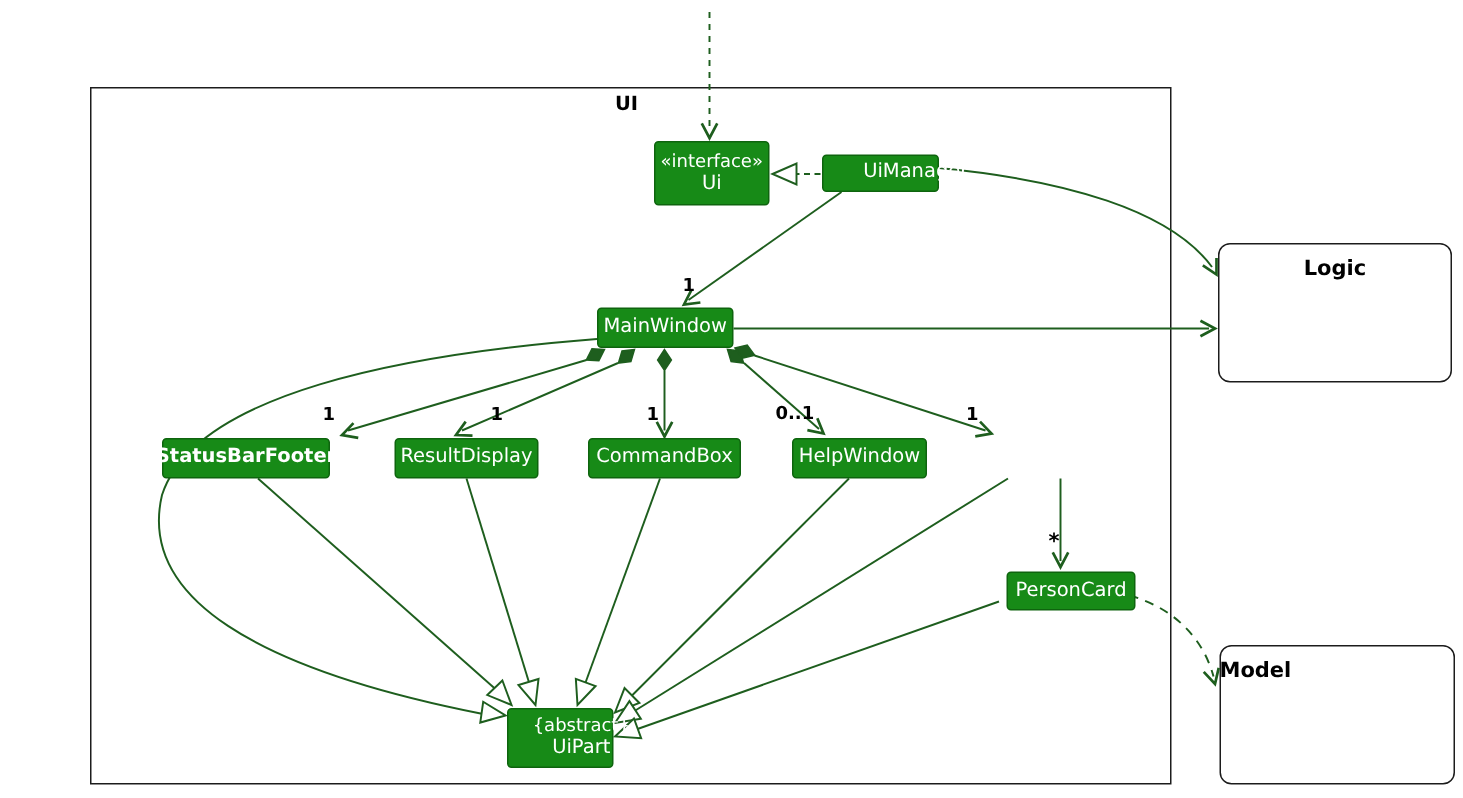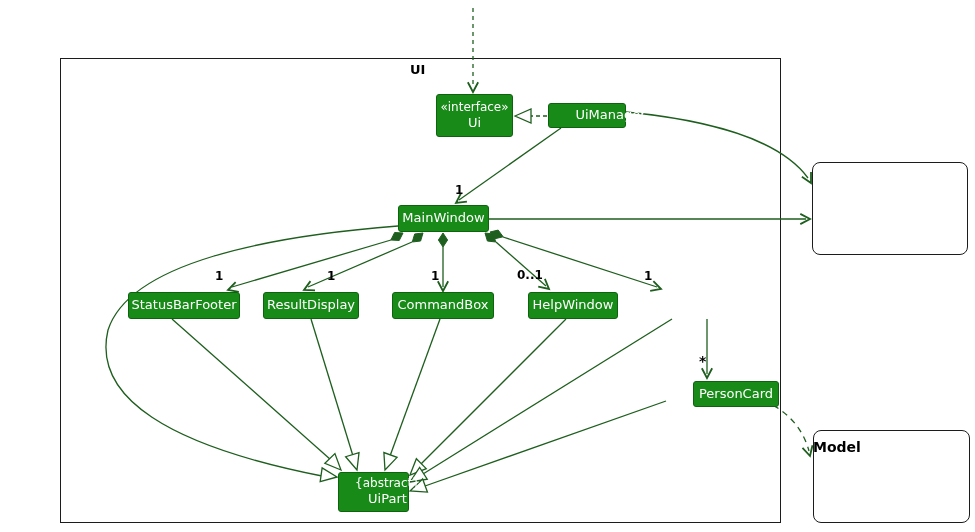--- a/index.html
+++ b/index.html
@@ -24,20 +24,21 @@
 </style>
 </head>
 <body>
 
 <div class="stage">
 
   <div class="frame" style="left:60px;top:58px;width:721px;height:465px;"></div>
   <div class="frame-label" style="left:410px;top:62px;">UI</div>
 
   <div class="frame rounded" style="left:812px;top:162px;width:156px;height:93px;"></div>
+  <div class="frame-label centered" style="left:812px;top:171px;width:156px;text-align:center;font-size:14px;">Logic</div>
 
   <div class="frame rounded" style="left:813px;top:430px;width:157px;height:93px;"></div>
   <div class="frame-label centered" style="left:813px;top:439px;width:157px;text-align:left;font-size:14px;">Model</div>
 
   <svg class="edges" id="edge-svg" width="975" height="532" viewBox="0 0 975 532">
       <path d="M 473,8 L 473,88" fill="none" stroke="#1E5E1E" stroke-width="1.3" stroke-dasharray="4,4"></path>
       <path d="M 467.8358128093552,82.2875764785518 L 473,92 L 478.1641871906448,82.2875764785518" fill="none" stroke="#1E5E1E" stroke-width="1.8"></path>
       <path d="M 547,116 L 531,116" fill="none" stroke="#1E5E1E" stroke-width="1.3" stroke-dasharray="4,3"></path>
       <polygon points="515,116 531,109 531,123" fill="#ffffff" stroke="#1E5E1E" stroke-width="1.3"></polygon>
       <path d="M 561,128 L 459,200" fill="none" stroke="#1E5E1E" stroke-width="1.3"></path>
@@ -87,38 +88,38 @@
   </div>
 
   <div class="cls" style="left: 548px; top: 103px; width: 78px; height: 25px; background: rgb(23, 138, 23); border-color: rgb(14, 100, 14); color: rgb(255, 255, 255); padding-left: 47px;">
     <span class="nm">UiManager</span>
   </div>
 
   <div class="cls" style="left: 398px; top: 205px; width: 91px; height: 27px; background: rgb(23, 138, 23); border-color: rgb(14, 100, 14); color: rgb(255, 255, 255);">
     <span class="nm">MainWindow</span>
   </div>
 
-  <div class="cls" style="left: 128px; top: 292px; width: 112px; height: 27px; background: rgb(23, 138, 23); border-color: rgb(14, 100, 14); color: rgb(255, 255, 255);">
+  <div class="cls" style="left: 108px; top: 292px; width: 112px; height: 27px; background: rgb(23, 138, 23); border-color: rgb(14, 100, 14); color: rgb(255, 255, 255); font-weight: bold;">
     <span class="nm">StatusBarFooter</span>
   </div>
 
   <div class="cls" style="left: 263px; top: 292px; width: 96px; height: 27px; background: rgb(23, 138, 23); border-color: rgb(14, 100, 14); color: rgb(255, 255, 255); justify-content: center;">
     <span class="nm">ResultDisplay</span>
   </div>
 
   <div class="cls" style="left: 392px; top: 292px; width: 102px; height: 27px; background: rgb(23, 138, 23); border-color: rgb(14, 100, 14); color: rgb(255, 255, 255);">
     <span class="nm">CommandBox</span>
   </div>
 
   <div class="cls" style="left: 528px; top: 292px; width: 90px; height: 27px; background: rgb(23, 138, 23); border-color: rgb(14, 100, 14); color: rgb(255, 255, 255);">
     <span class="nm">HelpWindow</span>
   </div>
 
 
-  <div class="cls" style="left: 693px; top: 381px; width: 86px; height: 26px; background: rgb(23, 138, 23); border-color: rgb(14, 100, 14); color: rgb(255, 255, 255);">
+  <div class="cls" style="left: 671px; top: 381px; width: 86px; height: 26px; background: rgb(23, 138, 23); border-color: rgb(14, 100, 14); color: rgb(255, 255, 255);">
     <span class="nm">PersonCard</span>
   </div>
 
   <div class="cls" style="left: 338px; top: 472px; width: 71px; height: 40px; background: rgb(23, 138, 23); border-color: rgb(14, 100, 14); color: rgb(255, 255, 255); padding-left: 28px;">
     <span class="st">{abstract}</span>
     <span class="nm">UiPart</span>
   </div>
 
   <span class="mult" style="left:455px;top:183px;">1</span>
   <span class="mult" style="left:215px;top:269px;">1</span>

